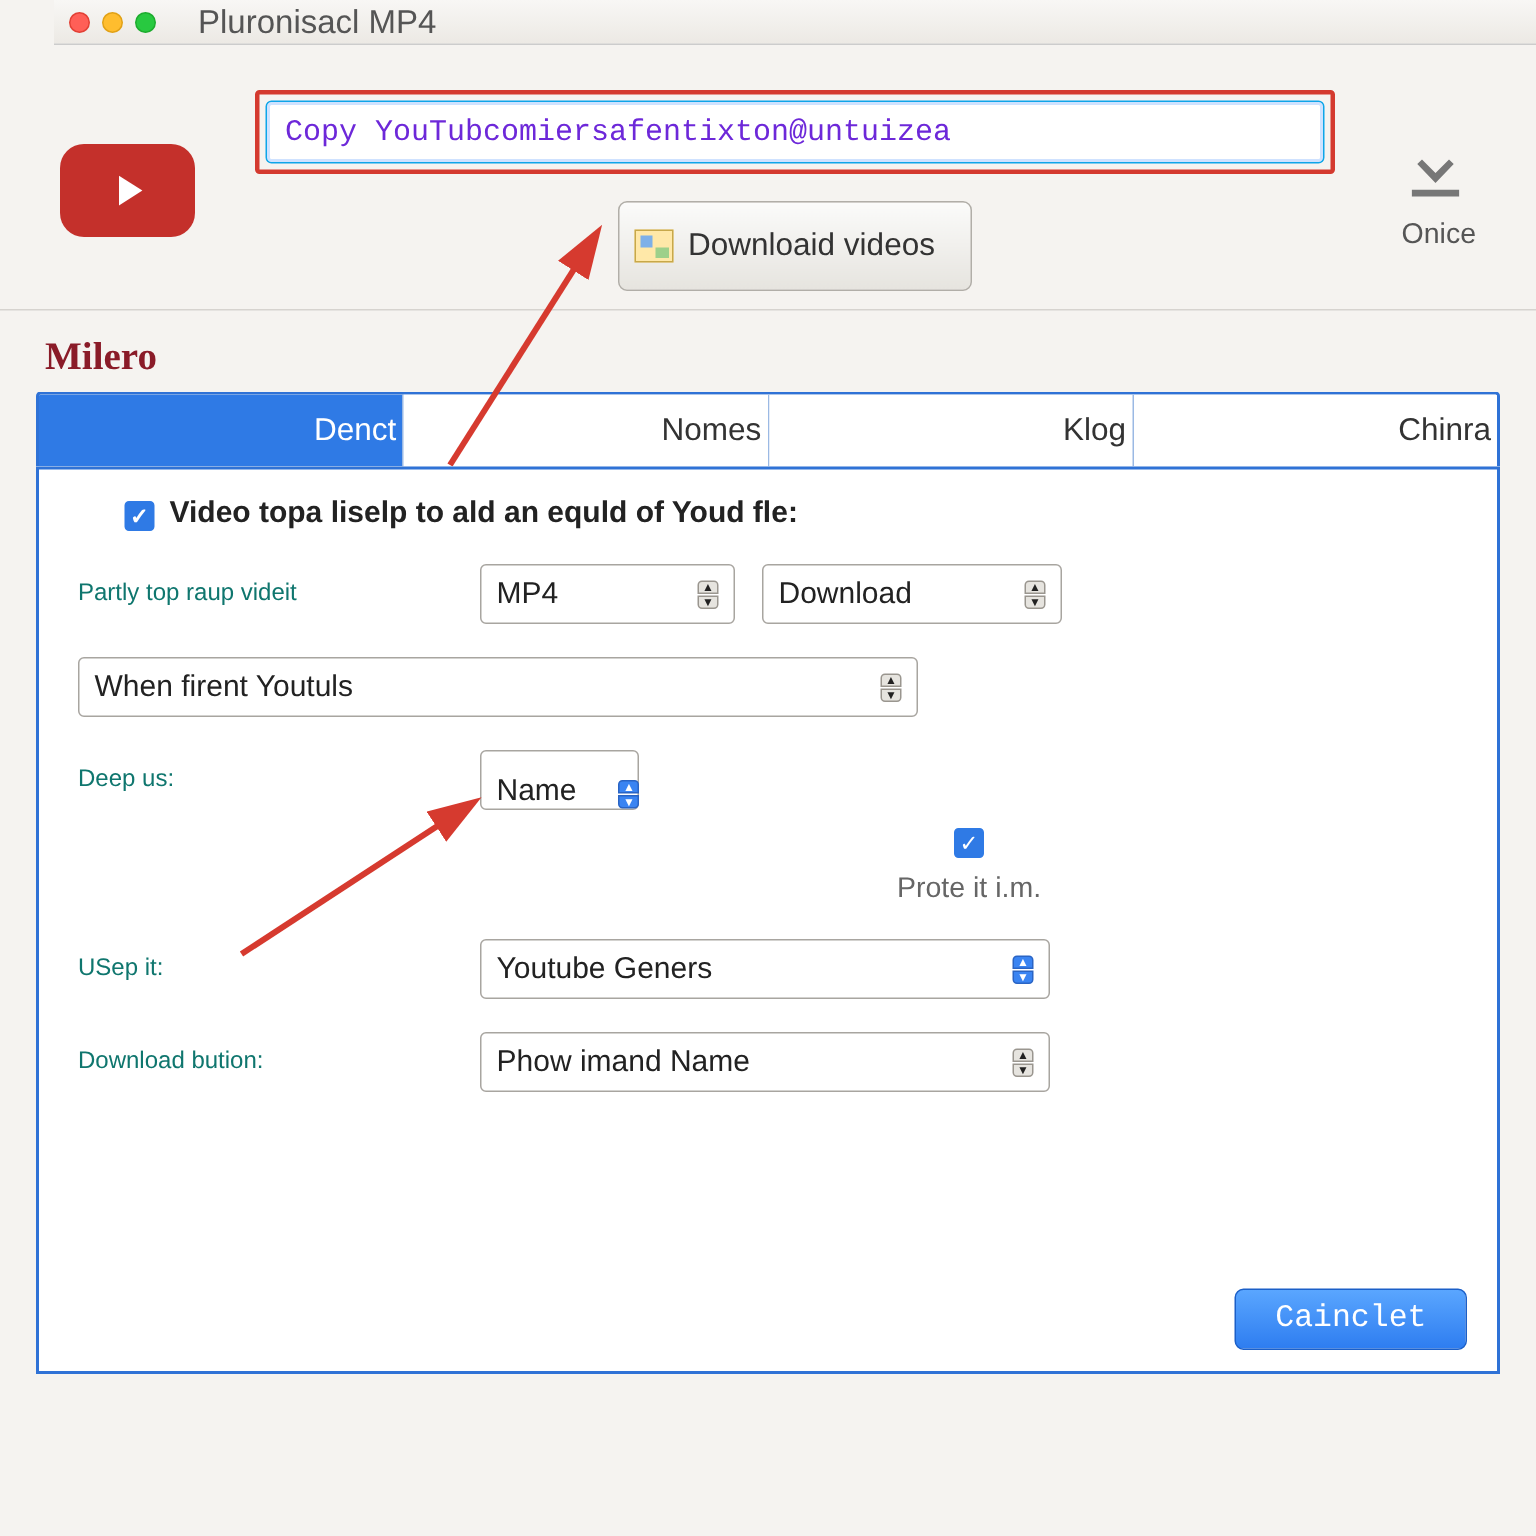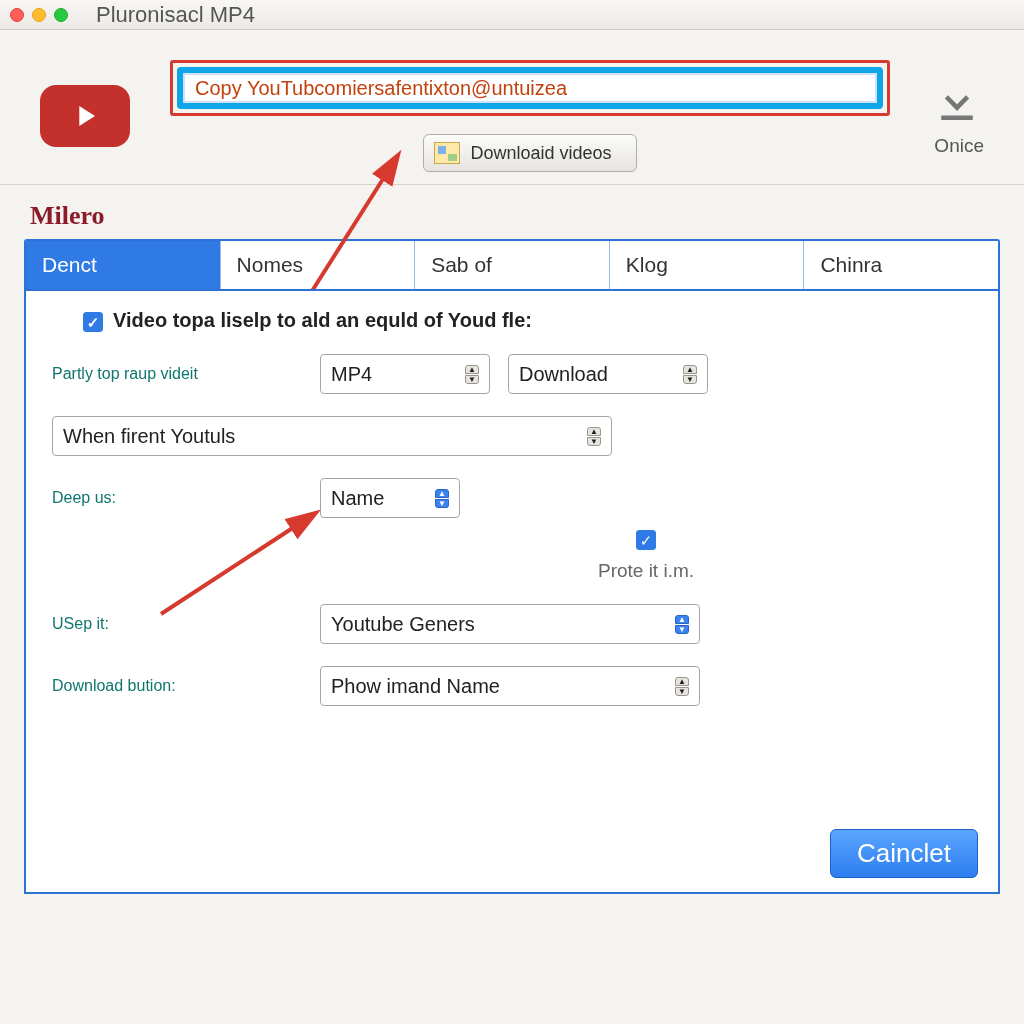--- a/index.html
+++ b/index.html
@@ -15,20 +15,21 @@
 
 
 .titlebar {
   height: 30px;
   background: linear-gradient(#f8f7f5,#ece9e4);
   border-bottom: 1px solid #ccc;
   display: flex;
   align-items: center;
   padding: 0 10px;
   gap: 8px;
+  margin-left: 36px;
 }
 .traffic { display:flex; gap:8px; }
 .tl { width:14px; height:14px; border-radius:50%; }
 .tl.red{background:#ff5f57;border:1px solid #e24035;}
 .tl.yellow{background:#ffbd2e;border:1px solid #e1a116;}
 .tl.green{background:#28c940;border:1px solid #1dac2e;}
 .title-text { margin-left: 20px; color:#555; font-size:22px; }
 
 
 .top-area {
@@ -49,34 +50,35 @@
 }
 .url-highlight {
   border:3px solid #d43a2f;
   border-radius:3px;
   padding:4px;
   width:100%;
 }
 .url-field {
   width:100%; height:42px;
   background:#fff;
-  border:6px solid #0ea5e9;
+  border:1px solid #0ea5e9;
   border-radius:4px;
   box-shadow: inset 0 0 0 2px #cfe2ff;
   padding:0 12px;
   font-size:20px;
-  color:#c2410c;
+  color:#6d28d9;
+  font-family:Liberation Mono, monospace;
 }
 .dl-btn {
-  height:38px;
+  height:60px;
   padding:0 24px 0 10px;
   background:linear-gradient(#fbfbfa,#e6e4df);
   border:1px solid #b1aea8;
   border-radius:6px;
-  font-size:18px;
+  font-size:21px;
   color:#333;
   display:flex; align-items:center; gap:10px;
 }
 .dl-btn .thumb { width:26px; height:22px; background:#ffe8a8; border:1px solid #c7a84a; display:inline-block; position:relative; }
 .dl-btn .thumb::after{content:""; position:absolute; left:3px; top:3px; width:8px; height:8px; background:#7db0e8;}
 .dl-btn .thumb::before{content:""; position:absolute; right:2px; bottom:2px; width:9px; height:7px; background:#9ed08a;}
 
 .onice-col {
   display:flex; flex-direction:column; align-items:flex-end; gap:6px;
   color:#555;
@@ -96,22 +98,22 @@
 .tabs {
   display:flex;
   margin:0 24px;
   border:2px solid #2f72d6;
   border-bottom:none;
   border-radius:3px 3px 0 0;
   overflow:hidden;
 }
 .tab {
   flex:1;
-  text-align:left;
-  padding:12px 16px;
+  text-align:right;
+  padding:12px 4px;
   font-size:21px;
   border-right:1px solid #9bb9e4;
   background:#fff;
   color:#333;
 }
 .tab:last-child{border-right:none;}
 .tab.active { background:#2f7ae5; color:#fff; }
 
 
 .panel {
@@ -140,37 +142,37 @@
 .form-label { width:250px; font-size:16px; color:#0f766e; }
 .sel {
   height:40px; background:#fff; border:1px solid #a8a5a0;
   border-radius:4px; padding:0 10px; font-size:20px;
   display:flex; align-items:center; justify-content:space-between; gap:28px;
 }
 .sel.small{width:170px;}
 .sel.mid{width:200px;}
 .sel.long{width:560px;}
 .sel.longish{width:380px;}
-.sel.name{width:140px;}
+.sel.name{width:106px;align-items:flex-end;}
 .stepper { display:flex; flex-direction:column; gap:1px; }
 .stepper span { width:14px; height:9px; background:#e6e4df; border:1px solid #9a968f; font-size:8px; text-align:center; line-height:7px;}
 .stepper span:first-child{border-radius:3px 3px 0 0;}
 .stepper span:last-child{border-radius:0 0 3px 3px;}
 .stepper.blue span{ background:#3a84f2; border-color:#2a64c4; color:#fff;}
 .sub-row { margin-left:268px; display:flex; align-items:center; gap:10px; font-size:19px; color:#666; margin-top:-10px; margin-bottom:22px;flex-direction:column;}
 
 
 .footer {
   position:absolute; right:20px; bottom:14px;
 }
 .primary-btn {
   background:linear-gradient(#5aa6ff,#2e7df0);
   border:1px solid #1b5fc8;
-  color:#fff; font-size:26px;
-  padding:8px 26px; border-radius:6px;
+  color:#fff; font-size:21px;
+  padding:8px 26px; border-radius:6px;font-family:Liberation Mono, monospace;
 }
 
 
 .arrow { position:absolute; pointer-events:none; }
 .arrow svg { overflow:visible; }
 </style>
 </head>
 <body>
 
 <div class="titlebar">
@@ -216,21 +218,20 @@
     <line x1="0" y1="160" x2="95" y2="10" stroke="#d63a2f" stroke-width="4" marker-end="url(#ah1)"></line>
       </svg>
   </div>
 </div>
 
 <div class="heading">Milero</div>
 
 <div class="tabs">
   <div class="tab active">Denct</div>
   <div class="tab">Nomes</div>
-  <div class="tab">Sab of</div>
   <div class="tab">Klog</div>
   <div class="tab">Chinra</div>
 </div>
 
 <div class="panel">
 
   <div class="check-row">
     <span class="chk on"></span>
     <span>Video topa liselp to ald an equld of Youd fle:</span>
   </div>

